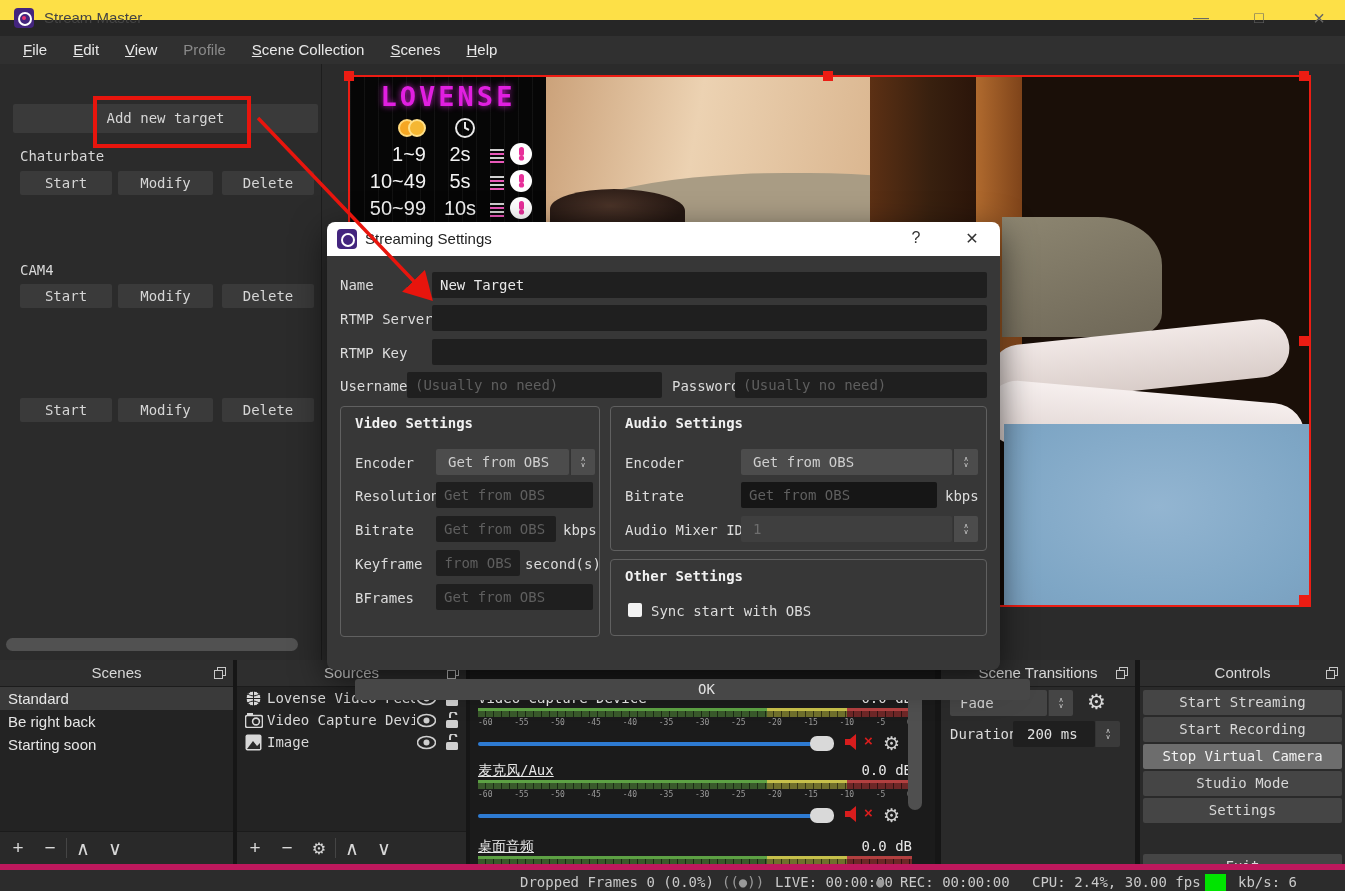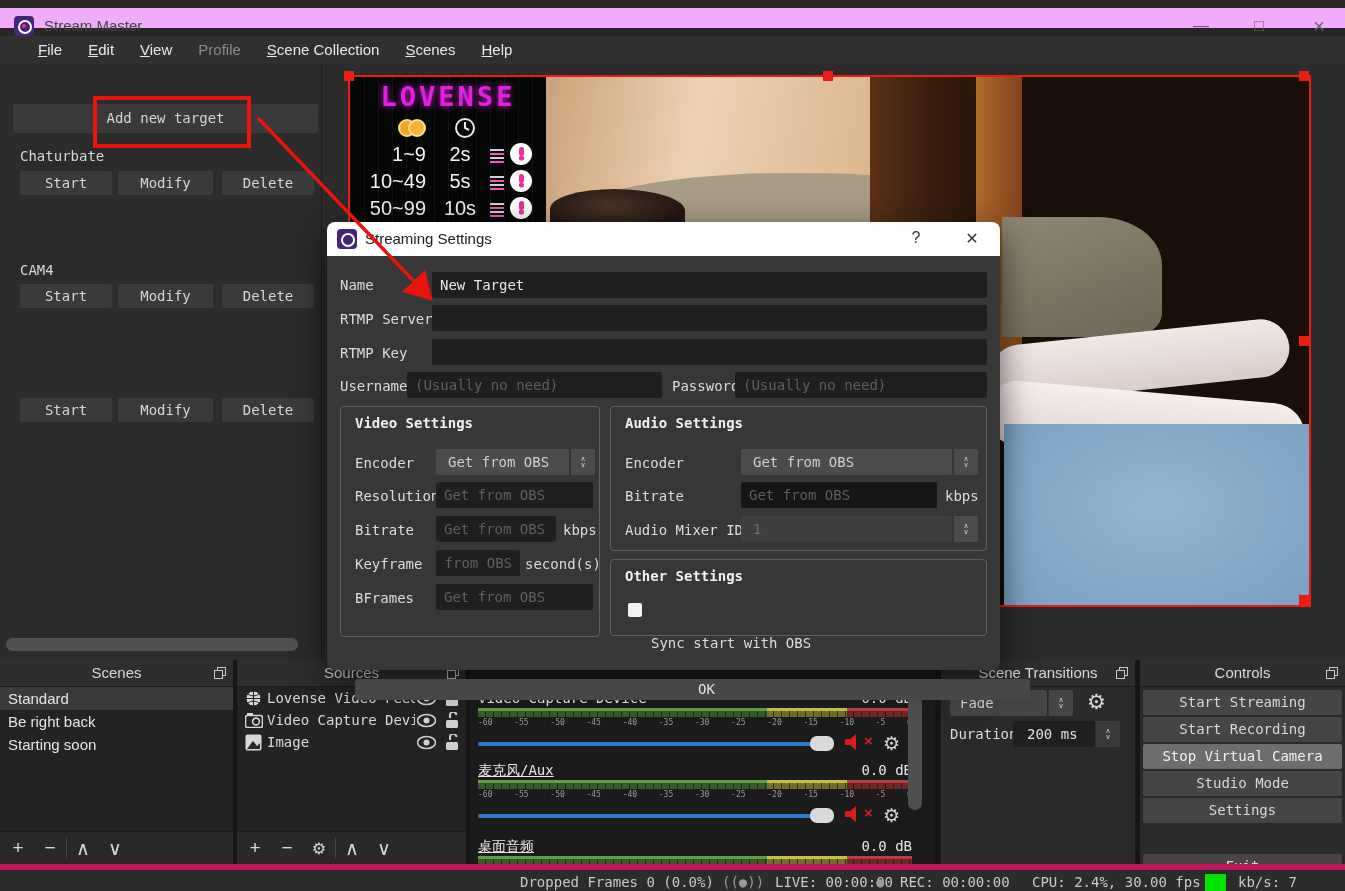--- a/index.html
+++ b/index.html
@@ -2,29 +2,29 @@
 <html><head>
 <meta charset="utf-8">
 <style>
   html,body{margin:0;padding:0;background:#111;}
   #app{position:relative;width:1345px;height:891px;background:#262626;overflow:hidden;
        font-family:"Liberation Sans","DejaVu Sans",sans-serif;-webkit-font-smoothing:antialiased;}
   .abs{position:absolute;}
   .mono{font-family:"DejaVu Sans Mono","Liberation Mono",monospace;}
 
   
-  #titlebar{left:0;top:8px;width:1345px;height:20px;background:#f0abfc;}
+  #titlebar{left:0;top:0;width:1345px;height:20px;background:#fde047;}
   #app-icon{left:14px;top:8px;width:20px;height:20px;border-radius:4px;background:#43257e;}
   #app-icon::after{content:"";position:absolute;left:4px;top:4px;width:10px;height:10px;border:2px solid #fff;border-radius:50%;}
   #app-icon::before{content:"";position:absolute;left:8px;top:8px;width:4px;height:4px;background:#e8326e;border-radius:50%;z-index:2;}
   #win-title{left:44px;top:9px;font-size:15px;color:#444;}
   .win-btn{top:6px;width:30px;height:24px;color:#666;font-size:16px;text-align:center;line-height:24px;}
 
   
-  #menubar{left:0;top:36px;width:1345px;height:28px;background:#303030;display:flex;align-items:flex-start;padding-left:25px;box-sizing:border-box;}
+  #menubar{left:0;top:36px;width:1345px;height:28px;background:#303030;display:flex;align-items:flex-start;padding-left:10px;box-sizing:border-box;}
   .menu-item{display:inline-block;color:#e8e8e8;font-size:15px;padding:0 13px;line-height:28px;}
   .menu-item:not(.disabled)::first-letter{text-decoration:underline;}
   .menu-item.disabled{color:#8a8a8a;}
 
   
   #left-panel{left:0;top:64px;width:322px;height:596px;background:#2b2b2b;border-right:1px solid #1d1d1d;box-sizing:border-box;}
   #mo-header{left:0;top:0;width:322px;height:28px;line-height:26px;text-align:center;color:#dcdcdc;font-size:15px;border-bottom:1px solid #3a3a3a;}
   .panel-btn{background:#3a3a3a;color:#d6d6d6;font-size:14px;text-align:center;border-radius:2px;
              font-family:"DejaVu Sans Mono","Liberation Mono",monospace;}
   #add-target-btn{left:13px;top:40px;width:305px;height:29px;line-height:29px;}
@@ -438,21 +438,21 @@
   </div>
 
   <div class="abs" id="statusbar">
     <span class="st mono" style="left:520px;">Dropped Frames 0 (0.0%)</span>
     <span class="st mono" style="left:722px;color:#9a9a9a;">((●))</span>
     <span class="st mono" style="left:775px;">LIVE: 00:00:00</span>
     <span class="st mono" style="left:876px;color:#9a9a9a;">●</span>
     <span class="st mono" style="left:900px;">REC: 00:00:00</span>
     <span class="st mono" style="left:1032px;">CPU: 2.4%, 30.00 fps</span>
     <span class="abs" style="left:1205px;top:4px;width:21px;height:19px;background:#00e400;"></span>
-    <span class="st mono" style="left:1238px;">kb/s: 7</span>
+    <span class="st mono" style="left:1238px;">kb/s: 6</span>
   </div>
 
   <div class="abs" id="dialog">
     <div class="abs" id="dlg-titlebar">
       <div class="abs" id="dlg-icon"></div>
       <div class="abs" id="dlg-title">Streaming Settings</div>
       <div class="abs" style="left:578px;top:7px;width:22px;text-align:center;color:#333;font-size:16px;">?</div>
       <div class="abs" style="left:634px;top:7px;width:22px;text-align:center;color:#333;font-size:16px;">✕</div>
     </div>
     <div class="abs" id="dlg-body">
@@ -503,21 +503,21 @@
         <div class="dd" style="left:130px;top:109px;width:211px;background:#3f3f3f;color:#6e6e6e;">1</div>
         <div class="spinbox" style="left:342px;top:109px;background:#4c4c4c;">
             <span>∧</span>
             <span>∨</span>
           </div>
       </div>
 
       <div class="group" style="left:283px;top:303px;width:377px;height:77px;">
         <span class="g-title">Other Settings</span>
         <div class="checkbox" style="left:17px;top:43px;"></div>
-        <span class="abs f-label" style="left:40px;top:43px;margin-top:32px;">Sync start with OBS</span>
+        <span class="abs f-label" style="left:40px;top:43px;">Sync start with OBS</span>
       </div>
 
       <div class="abs" id="ok-btn">OK</div>
     </div>
   </div>
 
   <div class="abs" id="anno-rect"></div>
   <svg class="abs" id="anno-arrow" viewBox="0 0 210 205">
     <defs>
         <marker id="ah" markerWidth="9" markerHeight="9" refX="6" refY="4.5" orient="auto">

